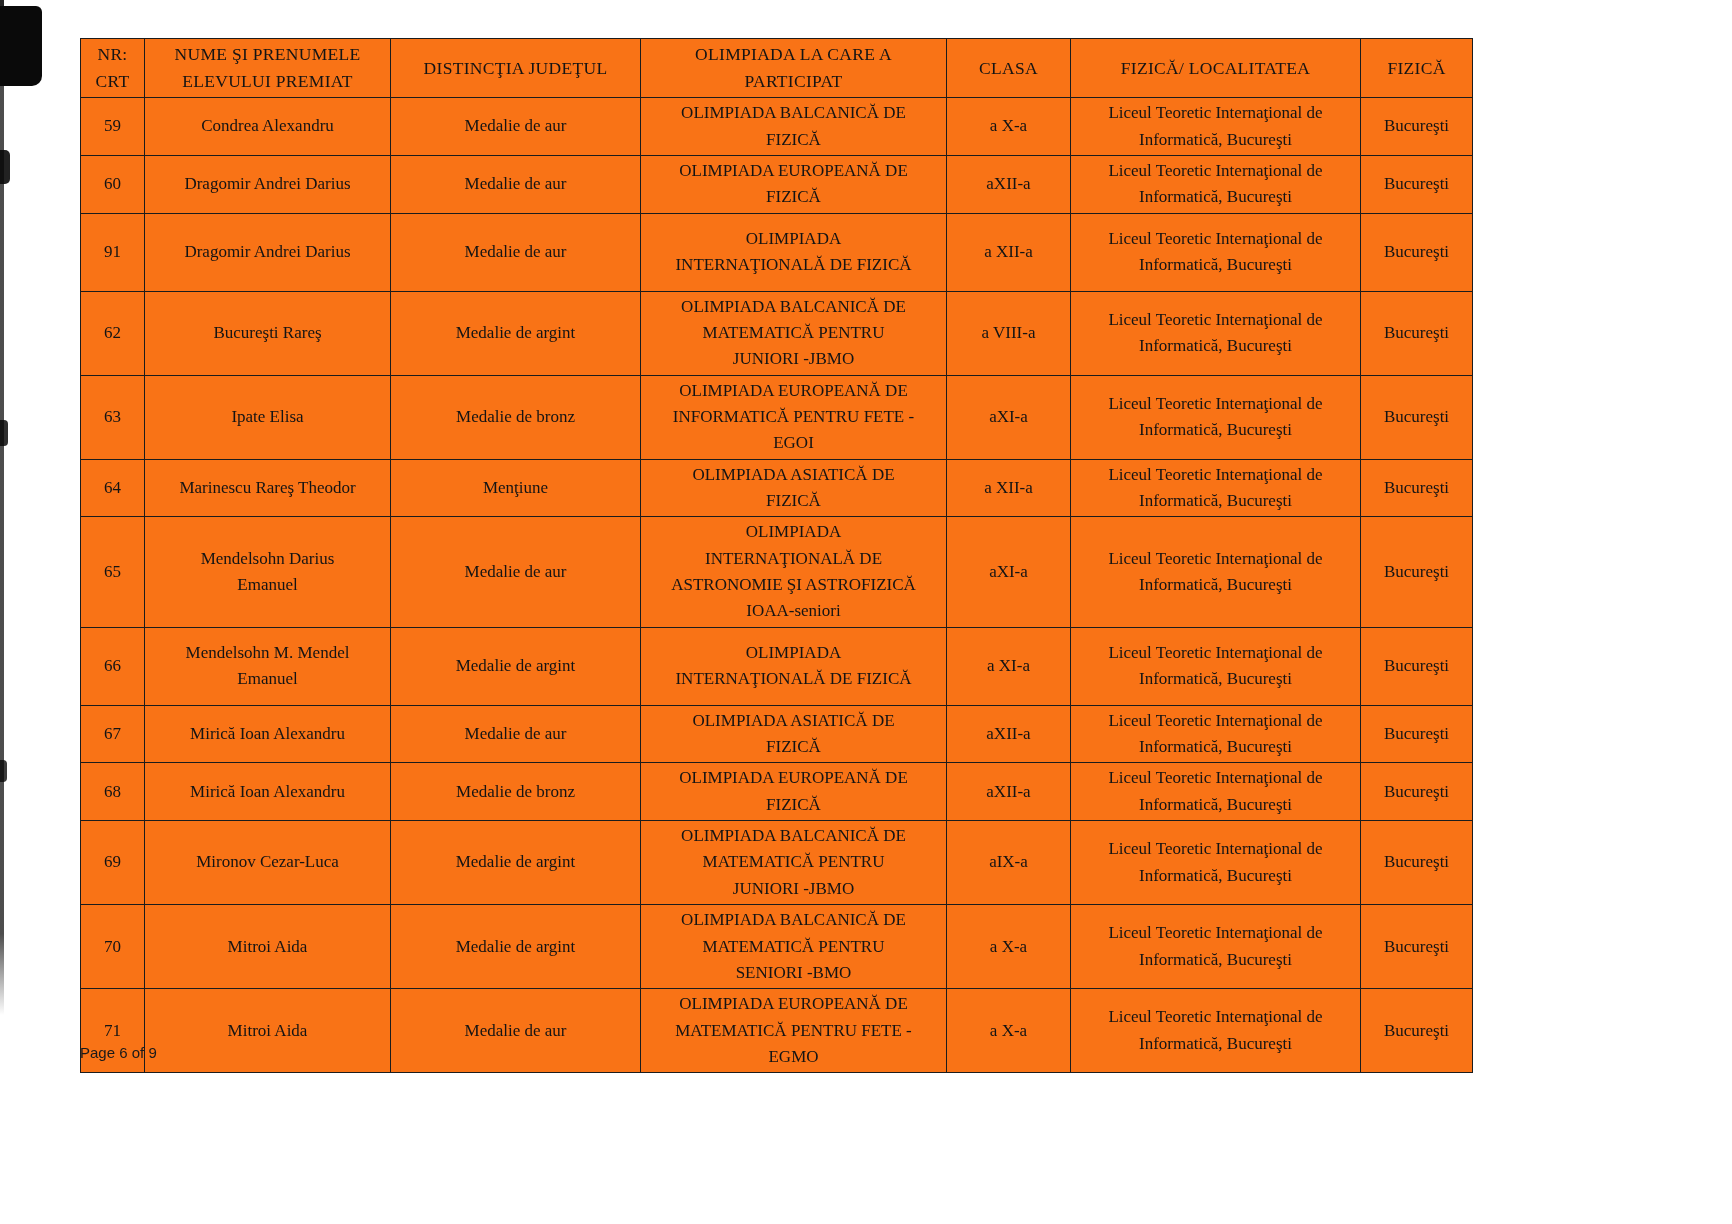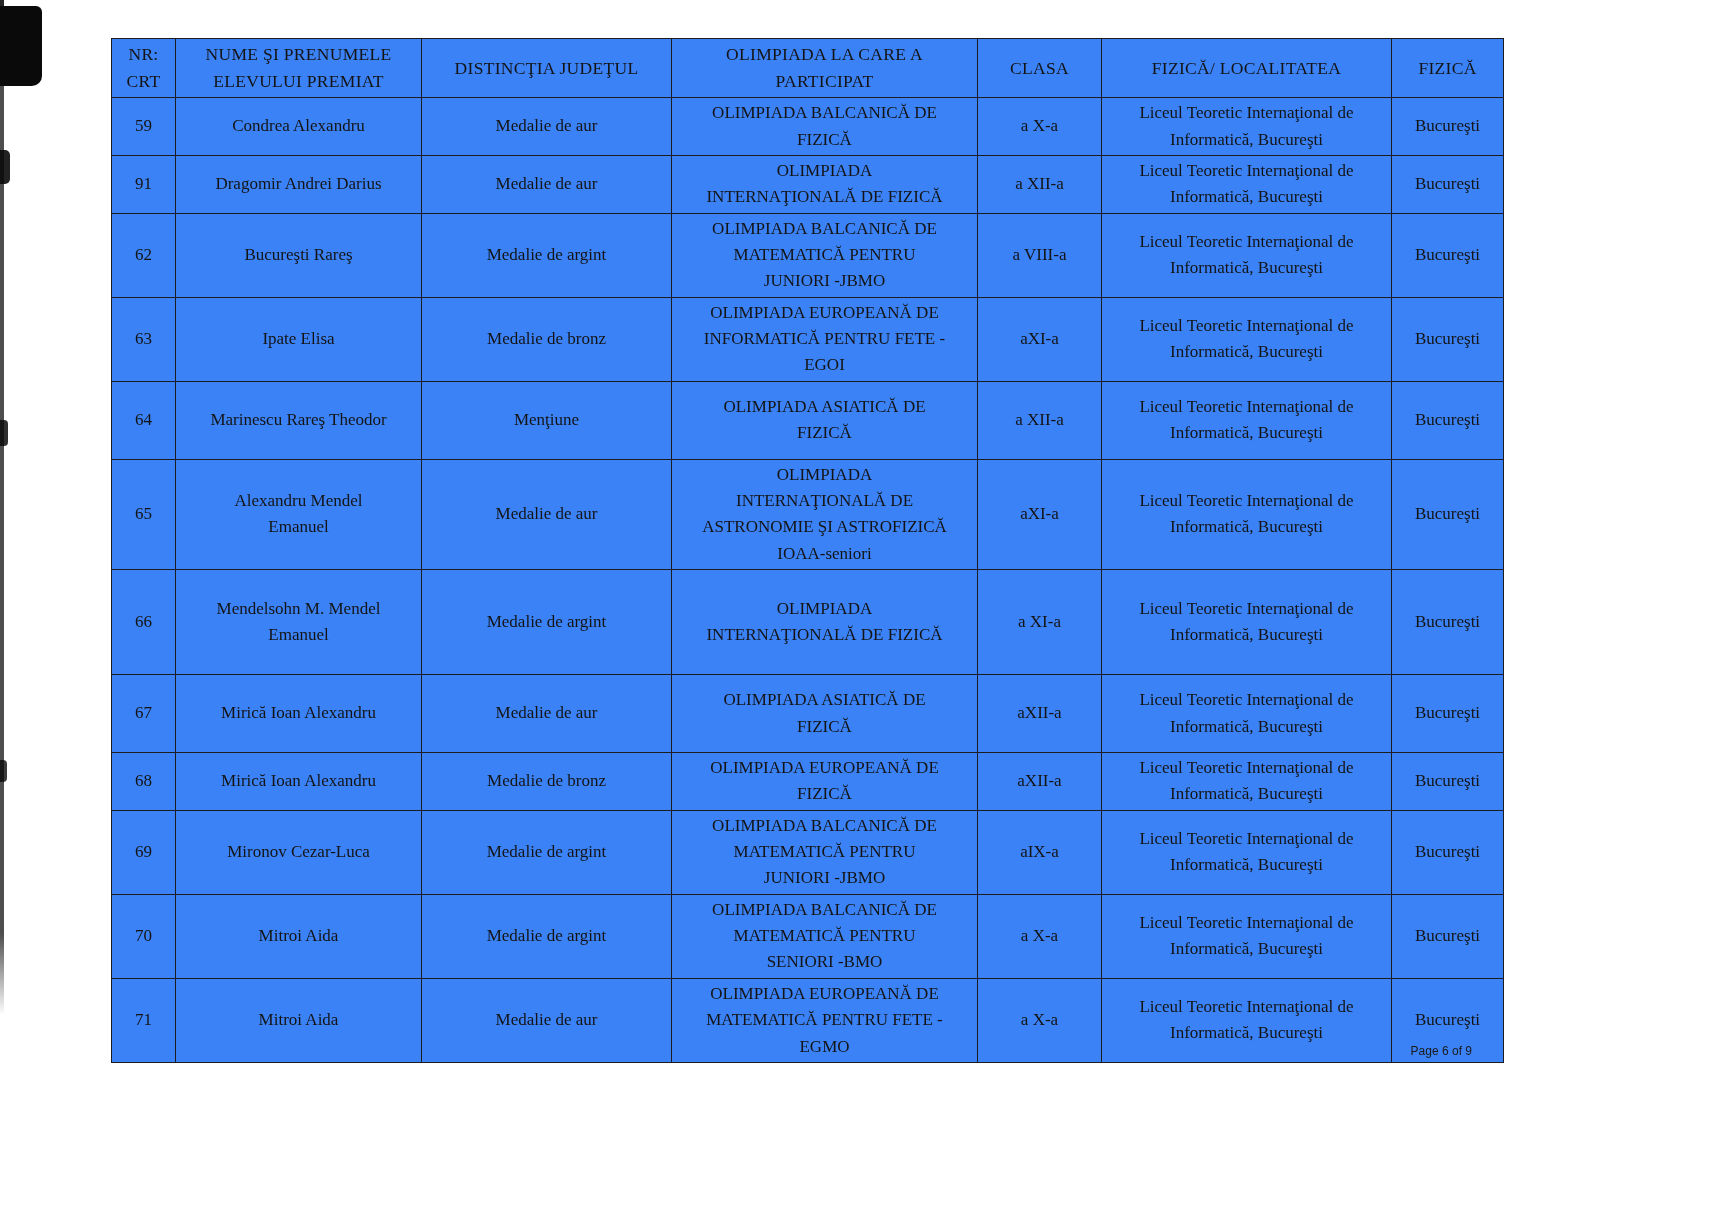--- a/index.html
+++ b/index.html
@@ -32,22 +32,21 @@
   .table-wrap {
     position: absolute;
     left: 80px;
     top: 38px;
     width: 1392px;
   }
   table.results {
     border-collapse: collapse;
     table-layout: fixed;
     width: 1392px;
-    background: #3b82f6;
-    margin-left: 31px;
+    background: #f97316;
   }
   table.results th,
   table.results td {
     border: 1.6px solid #1c1c1c;
     text-align: center;
     vertical-align: middle;
     padding: 2px 8px;
     white-space: pre-line;
     font-size: 17px;
     line-height: 1.55;
@@ -71,23 +70,23 @@
   table.results tbody tr:nth-child(9)  { height: 53px; }
   table.results tbody tr:nth-child(10) { height: 52px; }
   table.results tbody tr:nth-child(11) { height: 78px; }
   table.results tbody tr:nth-child(12) { height: 78px; }
   table.results tbody tr:nth-child(13) { height: 80px; }
   .page-footer {
     position: absolute;
     left: 80px;
     top: 1044px;
     width: 1392px;
-    text-align: right;
+    text-align: left;
     font-family: "Liberation Sans", sans-serif;
-    font-size: 12px;
+    font-size: 15px;
     color: #1a1a1a;
   }
 </style>
 </head>
 <body>
 
 <div class="scan-edge"></div>
 <div class="scan-blob" style="left:0; top:6px; width:42px; height:80px; border-radius:0 6px 10px 0;"></div>
 <div class="scan-blob" style="left:0; top:150px; width:10px; height:34px; border-radius:0 5px 5px 0; opacity:.9;"></div>
 <div class="scan-blob" style="left:0; top:420px; width:8px; height:26px; border-radius:0 4px 4px 0; opacity:.85;"></div>
@@ -124,20 +123,31 @@
           <td>Condrea Alexandru</td>
           <td>Medalie de aur</td>
           <td>OLIMPIADA BALCANICĂ DE
 FIZICĂ</td>
           <td>a X-a</td>
           <td>Liceul Teoretic Internaţional de
 Informatică, Bucureşti</td>
           <td>Bucureşti</td>
         </tr>
         <tr>
+          <td>60</td>
+          <td>Dragomir Andrei Darius</td>
+          <td>Medalie de aur</td>
+          <td>OLIMPIADA EUROPEANĂ DE
+FIZICĂ</td>
+          <td>aXII-a</td>
+          <td>Liceul Teoretic Internaţional de
+Informatică, Bucureşti</td>
+          <td>Bucureşti</td>
+        </tr>
+        <tr>
           <td>91</td>
           <td>Dragomir Andrei Darius</td>
           <td>Medalie de aur</td>
           <td>OLIMPIADA
 INTERNAŢIONALĂ DE FIZICĂ</td>
           <td>a XII-a</td>
           <td>Liceul Teoretic Internaţional de
 Informatică, Bucureşti</td>
           <td>Bucureşti</td>
         </tr>
@@ -171,21 +181,21 @@
           <td>Menţiune</td>
           <td>OLIMPIADA ASIATICĂ DE
 FIZICĂ</td>
           <td>a XII-a</td>
           <td>Liceul Teoretic Internaţional de
 Informatică, Bucureşti</td>
           <td>Bucureşti</td>
         </tr>
         <tr>
           <td>65</td>
-          <td>Alexandru Mendel
+          <td>Mendelsohn Darius
 Emanuel</td>
           <td>Medalie de aur</td>
           <td>OLIMPIADA
 INTERNAŢIONALĂ DE
 ASTRONOMIE ŞI ASTROFIZICĂ
 IOAA-seniori</td>
           <td>aXI-a</td>
           <td>Liceul Teoretic Internaţional de
 Informatică, Bucureşti</td>
           <td>Bucureşti</td>

